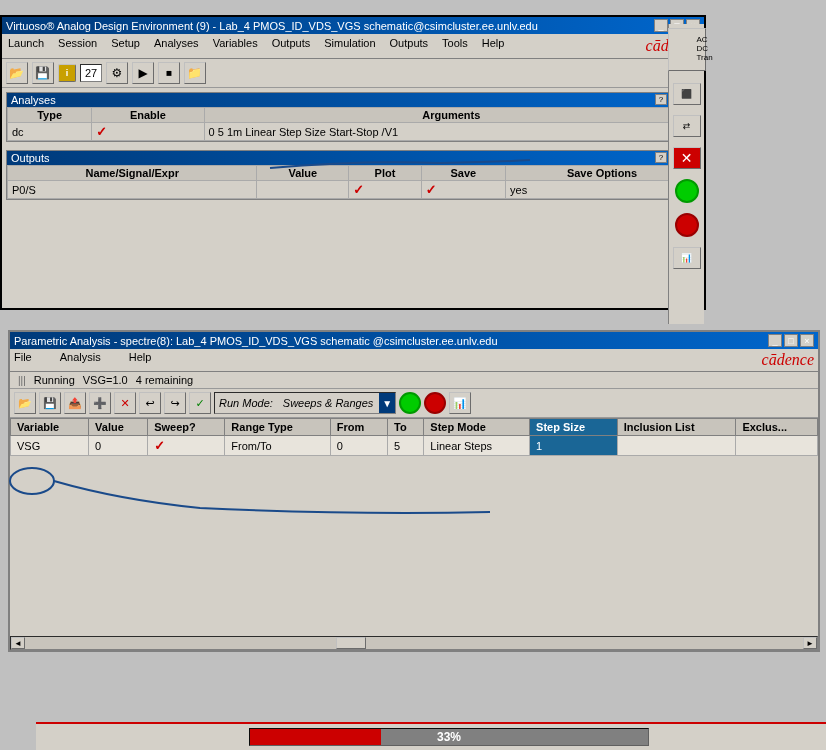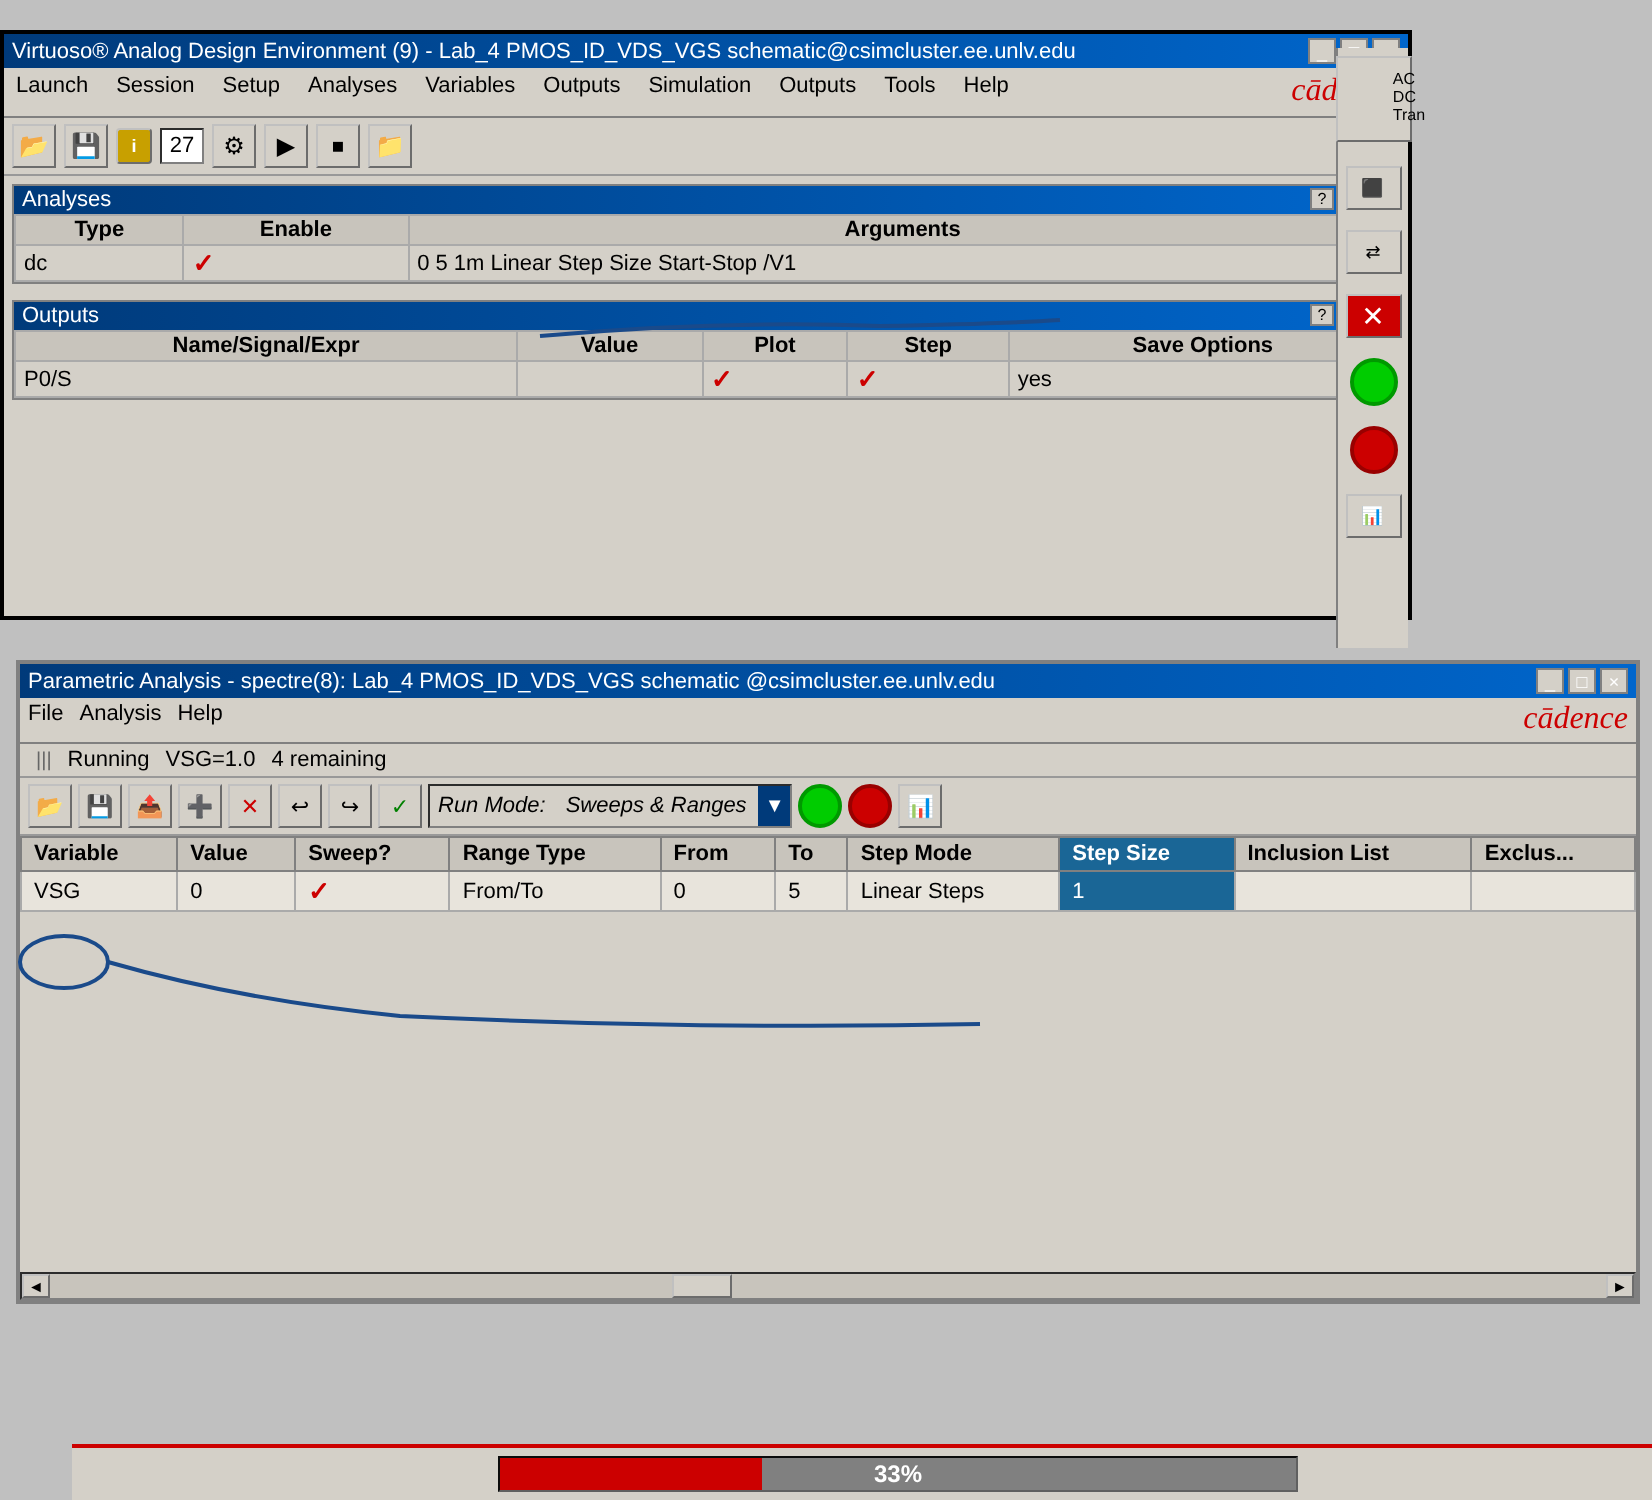--- a/index.html
+++ b/index.html
@@ -184,21 +184,21 @@
       display: flex;
       justify-content: space-between;
       align-items: center;
     }
     .bottom-titlebar-btns { display: flex; gap: 2px; }
 
     .bottom-menubar {
       background: #d4d0c8;
       display: flex;
       padding: 2px 4px;
-      gap: 8px;
+      gap: 28px;
       border-bottom: 1px solid #808080;
     }
 
     .cadence-logo {
       font-style: italic;
       font-size: 16px;
       color: #cc0000;
       font-family: serif;
     }
 
@@ -427,21 +427,21 @@
             <div class="panel-btn">_</div>
             <div class="panel-btn">×</div>
           </div>
         </div>
         <table class="panel-table">
           <thead>
             <tr>
               <th>Name/Signal/Expr</th>
               <th>Value</th>
               <th>Plot</th>
-              <th>Step</th>
+              <th>Save</th>
               <th>Save Options</th>
             </tr>
           </thead>
           <tbody>
             <tr>
               <td>P0/S</td>
               <td></td>
               <td><span class="checkbox-checked">✓</span></td>
               <td><span class="checkbox-checked">✓</span></td>
               <td>yes</td>

